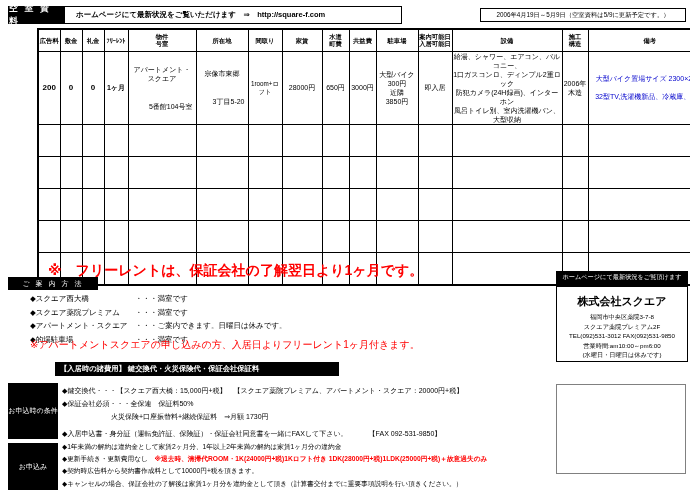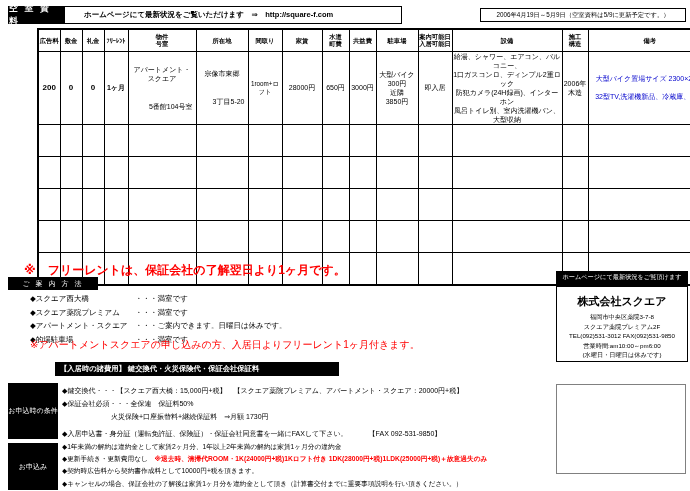--- a/index.html
+++ b/index.html
@@ -7,41 +7,41 @@
   body {
     width:690px; height:491px; position:relative;
     font-family:"Liberation Sans","DejaVu Sans",sans-serif;
     color:#000; font-size:7px; overflow:hidden;
   }
   .abs { position:absolute; }
 
   
   .top-strip { left:8px; top:6px; width:394px; height:18px; border:1px solid #000; display:flex; align-items:stretch;justify-content:flex-end; }
   .title-box { background:#000; color:#fff; width:56px; display:flex; align-items:center; justify-content:center; font-size:9px; letter-spacing:2px; font-weight:bold; }
-  .hp-note { flex:1; display:flex; align-items:center; padding-left:19px; font-size:7.5px; font-weight:bold; }
+  .hp-note { flex:1; display:flex; align-items:center; padding-left:11px; font-size:7.5px; font-weight:bold; }
   .date-box { left:480px; top:8px; width:206px; height:14px; border:1px solid #000; display:flex; align-items:center; justify-content:center; font-size:6.3px; }
 
   
   table.main { left:8px; top:28px; width:674px; position:absolute; border-collapse:collapse; table-layout:fixed; }
   table.main th, table.main td { border:1px solid #000; white-space:pre-line; overflow:hidden; vertical-align:middle; }
   table.main { border:2px solid #000;margin-left:29px; }
   table.main th { font-size:6.3px; font-weight:bold; text-align:center; height:22px; line-height:1.15; }
   th.tiny { font-size:5px; }
   tr.data-row td { font-size:7px; text-align:center; height:48px; line-height:1.3; }
   tr.data-row td.num { font-weight:bold; font-size:8px; }
   tr.empty-row td { height:32px; }
   td.prop-cell, td.addr-cell { text-align:left; padding:2px 3px; vertical-align:top; }
   .cell-line2 { text-align:right; margin-top:10px; }
   td.equip-cell { font-size:6px; line-height:1.35; }
   td.remark-cell { color:#0000cc; text-align:left; padding:2px 3px; vertical-align:top; font-size:6.3px; line-height:1.5; }
   td.build-cell { font-size:6.5px; }
   td.park-cell { font-size:6.2px; }
 
   
-  .red-note1 { left:24px; top:262px; color:#ff0000; font-weight:bold; font-size:12px; }
+  .red-note1 { left:48px; top:262px; color:#ff0000; font-weight:bold; font-size:14px; }
   .guide-label { left:8px; top:277px; width:90px; height:13px; background:#000; color:#fff; display:flex; align-items:center; justify-content:center; font-size:7px; letter-spacing:2px; }
   .guide-items { left:30px; top:294px; }
   .guide-item { display:flex; font-size:7.5px; margin-bottom:3.5px; }
   .guide-item .g-name { width:105px; }
   .red-note2 { left:30px; top:338px; color:#ff0000; font-weight:normal; font-size:10px; }
 
   
   .company-banner { left:556px; top:271px; width:132px; height:13px; background:#000; color:#fff; display:flex; align-items:center; justify-content:center; font-size:6.2px; }
   .company-box { left:556px; top:286px; width:132px; height:76px; border:1px solid #000; text-align:center; padding-top:7px; }
   .company-name { font-size:11px; font-weight:bold; margin-bottom:3px; }

